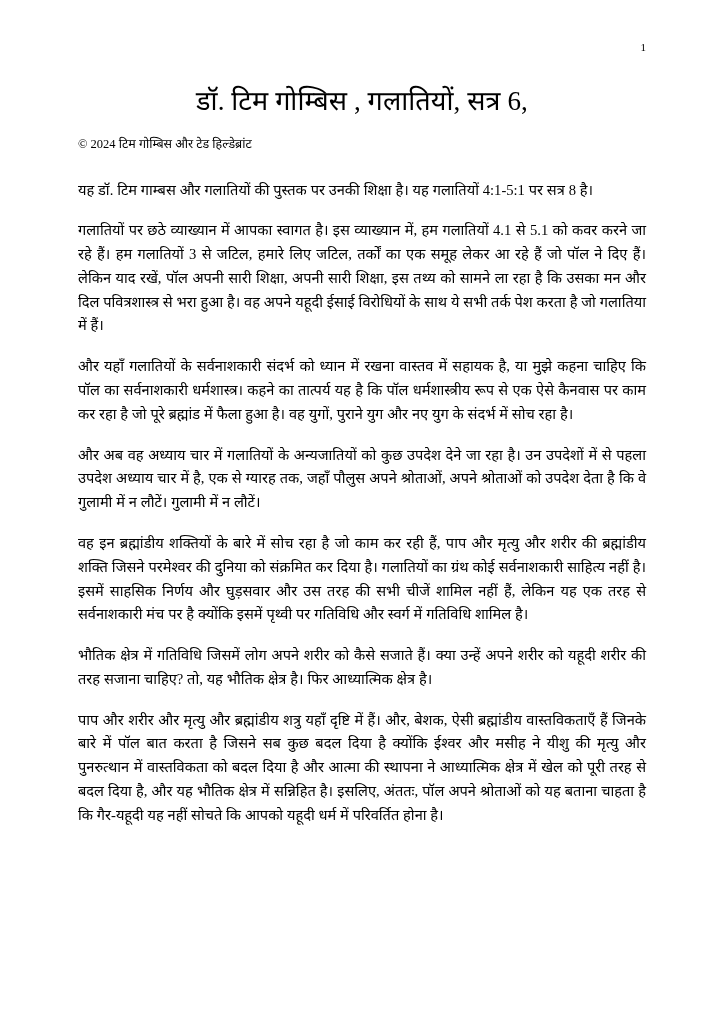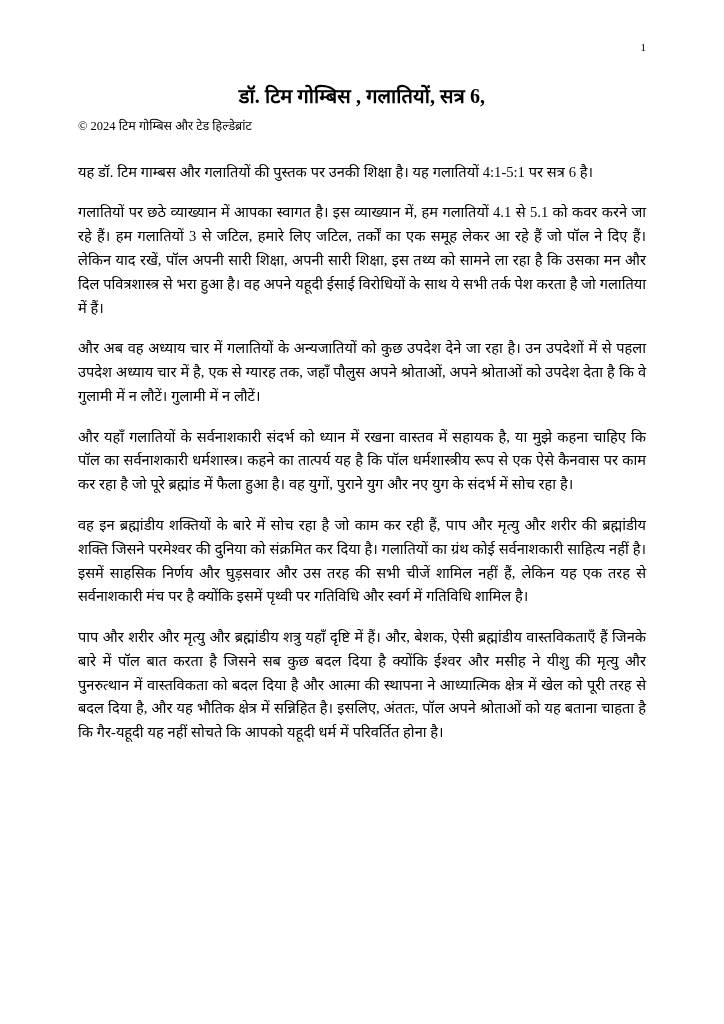--- a/index.html
+++ b/index.html
@@ -28,24 +28,24 @@
     right: 78px;
     font-size: 11px;
     line-height: 1;
     font-family: "Liberation Serif", "DejaVu Serif", serif;
   }
   .title-block {
     margin-top: 42px;
     text-align: center;
   }
   .doc-title {
-    font-size: 20px;
-    font-weight: bold;
+    font-size: 27px;
+    font-weight: normal;
     line-height: 1.42;
-    margin: 8px;
+    margin: 16px;
     letter-spacing: 0.1px;
   }
   .copyright {
     text-align: left;
     font-size: 12.5px;
     margin-top: 7px;
     line-height: 1.3;
   }
   .body-text {
     margin-top: 26px;
@@ -70,21 +70,22 @@
   <div class="page-number">1</div>
 
   <div class="title-block">
     <h1 class="doc-title">
       <span>डॉ. टिम गोम्बिस , गलातियों, सत्र 6,</span><br>
     </h1>
     <div class="copyright">© 2024 टिम गोम्बिस और टेड हिल्डेब्रांट</div>
   </div>
 
   <div class="body-text">
-    <p class="para">यह डॉ. टिम गाम्बस और गलातियों की पुस्तक पर उनकी शिक्षा है। यह गलातियों 4:1-5:1 पर सत्र 6 है।</p>
+    <p class="para">यह डॉ. टिम गाम्बस और गलातियों की पुस्तक पर उनकी शिक्षा है। यह गलातियों 4:1-5:1 पर सत्र 8 है।</p>
     <p class="para">गलातियों पर छठे व्याख्यान में आपका स्वागत है। इस व्याख्यान में, हम गलातियों 4.1 से 5.1 को कवर करने जा रहे हैं। हम गलातियों 3 से जटिल, हमारे लिए जटिल, तर्कों का एक समूह लेकर आ रहे हैं जो पॉल ने दिए हैं। लेकिन याद रखें, पॉल अपनी सारी शिक्षा, अपनी सारी शिक्षा, इस तथ्य को सामने ला रहा है कि उसका मन और दिल पवित्रशास्त्र से भरा हुआ है। वह अपने यहूदी ईसाई विरोधियों के साथ ये सभी तर्क पेश करता है जो गलातिया में हैं।</p>
+    <p class="para">और यहाँ गलातियों के सर्वनाशकारी संदर्भ को ध्यान में रखना वास्तव में सहायक है, या मुझे कहना चाहिए कि पॉल का सर्वनाशकारी धर्मशास्त्र। कहने का तात्पर्य यह है कि पॉल धर्मशास्त्रीय रूप से एक ऐसे कैनवास पर काम कर रहा है जो पूरे ब्रह्मांड में फैला हुआ है। वह युगों, पुराने युग और नए युग के संदर्भ में सोच रहा है।</p>
     <p class="para">और अब वह अध्याय चार में गलातियों के अन्यजातियों को कुछ उपदेश देने जा रहा है। उन उपदेशों में से पहला उपदेश अध्याय चार में है, एक से ग्यारह तक, जहाँ पौलुस अपने श्रोताओं, अपने श्रोताओं को उपदेश देता है कि वे गुलामी में न लौटें। गुलामी में न लौटें।</p>
-    <p class="para">और यहाँ गलातियों के सर्वनाशकारी संदर्भ को ध्यान में रखना वास्तव में सहायक है, या मुझे कहना चाहिए कि पॉल का सर्वनाशकारी धर्मशास्त्र। कहने का तात्पर्य यह है कि पॉल धर्मशास्त्रीय रूप से एक ऐसे कैनवास पर काम कर रहा है जो पूरे ब्रह्मांड में फैला हुआ है। वह युगों, पुराने युग और नए युग के संदर्भ में सोच रहा है।</p>
     <p class="para">वह इन ब्रह्मांडीय शक्तियों के बारे में सोच रहा है जो काम कर रही हैं, पाप और मृत्यु और शरीर की ब्रह्मांडीय शक्ति जिसने परमेश्वर की दुनिया को संक्रमित कर दिया है। गलातियों का ग्रंथ कोई सर्वनाशकारी साहित्य नहीं है। इसमें साहसिक निर्णय और घुड़सवार और उस तरह की सभी चीजें शामिल नहीं हैं, लेकिन यह एक तरह से सर्वनाशकारी मंच पर है क्योंकि इसमें पृथ्वी पर गतिविधि और स्वर्ग में गतिविधि शामिल है।</p>
+    <p class="para">भौतिक क्षेत्र में गतिविधि जिसमें लोग अपने शरीर को कैसे सजाते हैं। क्या उन्हें अपने शरीर को यहूदी शरीर की तरह सजाना चाहिए? तो, यह भौतिक क्षेत्र है। फिर आध्यात्मिक क्षेत्र है।</p>
     <p class="para">पाप और शरीर और मृत्यु और ब्रह्मांडीय शत्रु यहाँ दृष्टि में हैं। और, बेशक, ऐसी ब्रह्मांडीय वास्तविकताएँ हैं जिनके बारे में पॉल बात करता है जिसने सब कुछ बदल दिया है क्योंकि ईश्वर और मसीह ने यीशु की मृत्यु और पुनरुत्थान में वास्तविकता को बदल दिया है और आत्मा की स्थापना ने आध्यात्मिक क्षेत्र में खेल को पूरी तरह से बदल दिया है, और यह भौतिक क्षेत्र में सन्निहित है। इसलिए, अंततः, पॉल अपने श्रोताओं को यह बताना चाहता है कि गैर-यहूदी यह नहीं सोचते कि आपको यहूदी धर्म में परिवर्तित होना है।</p>
   </div>
 
 </div>
 
 </body></html>

